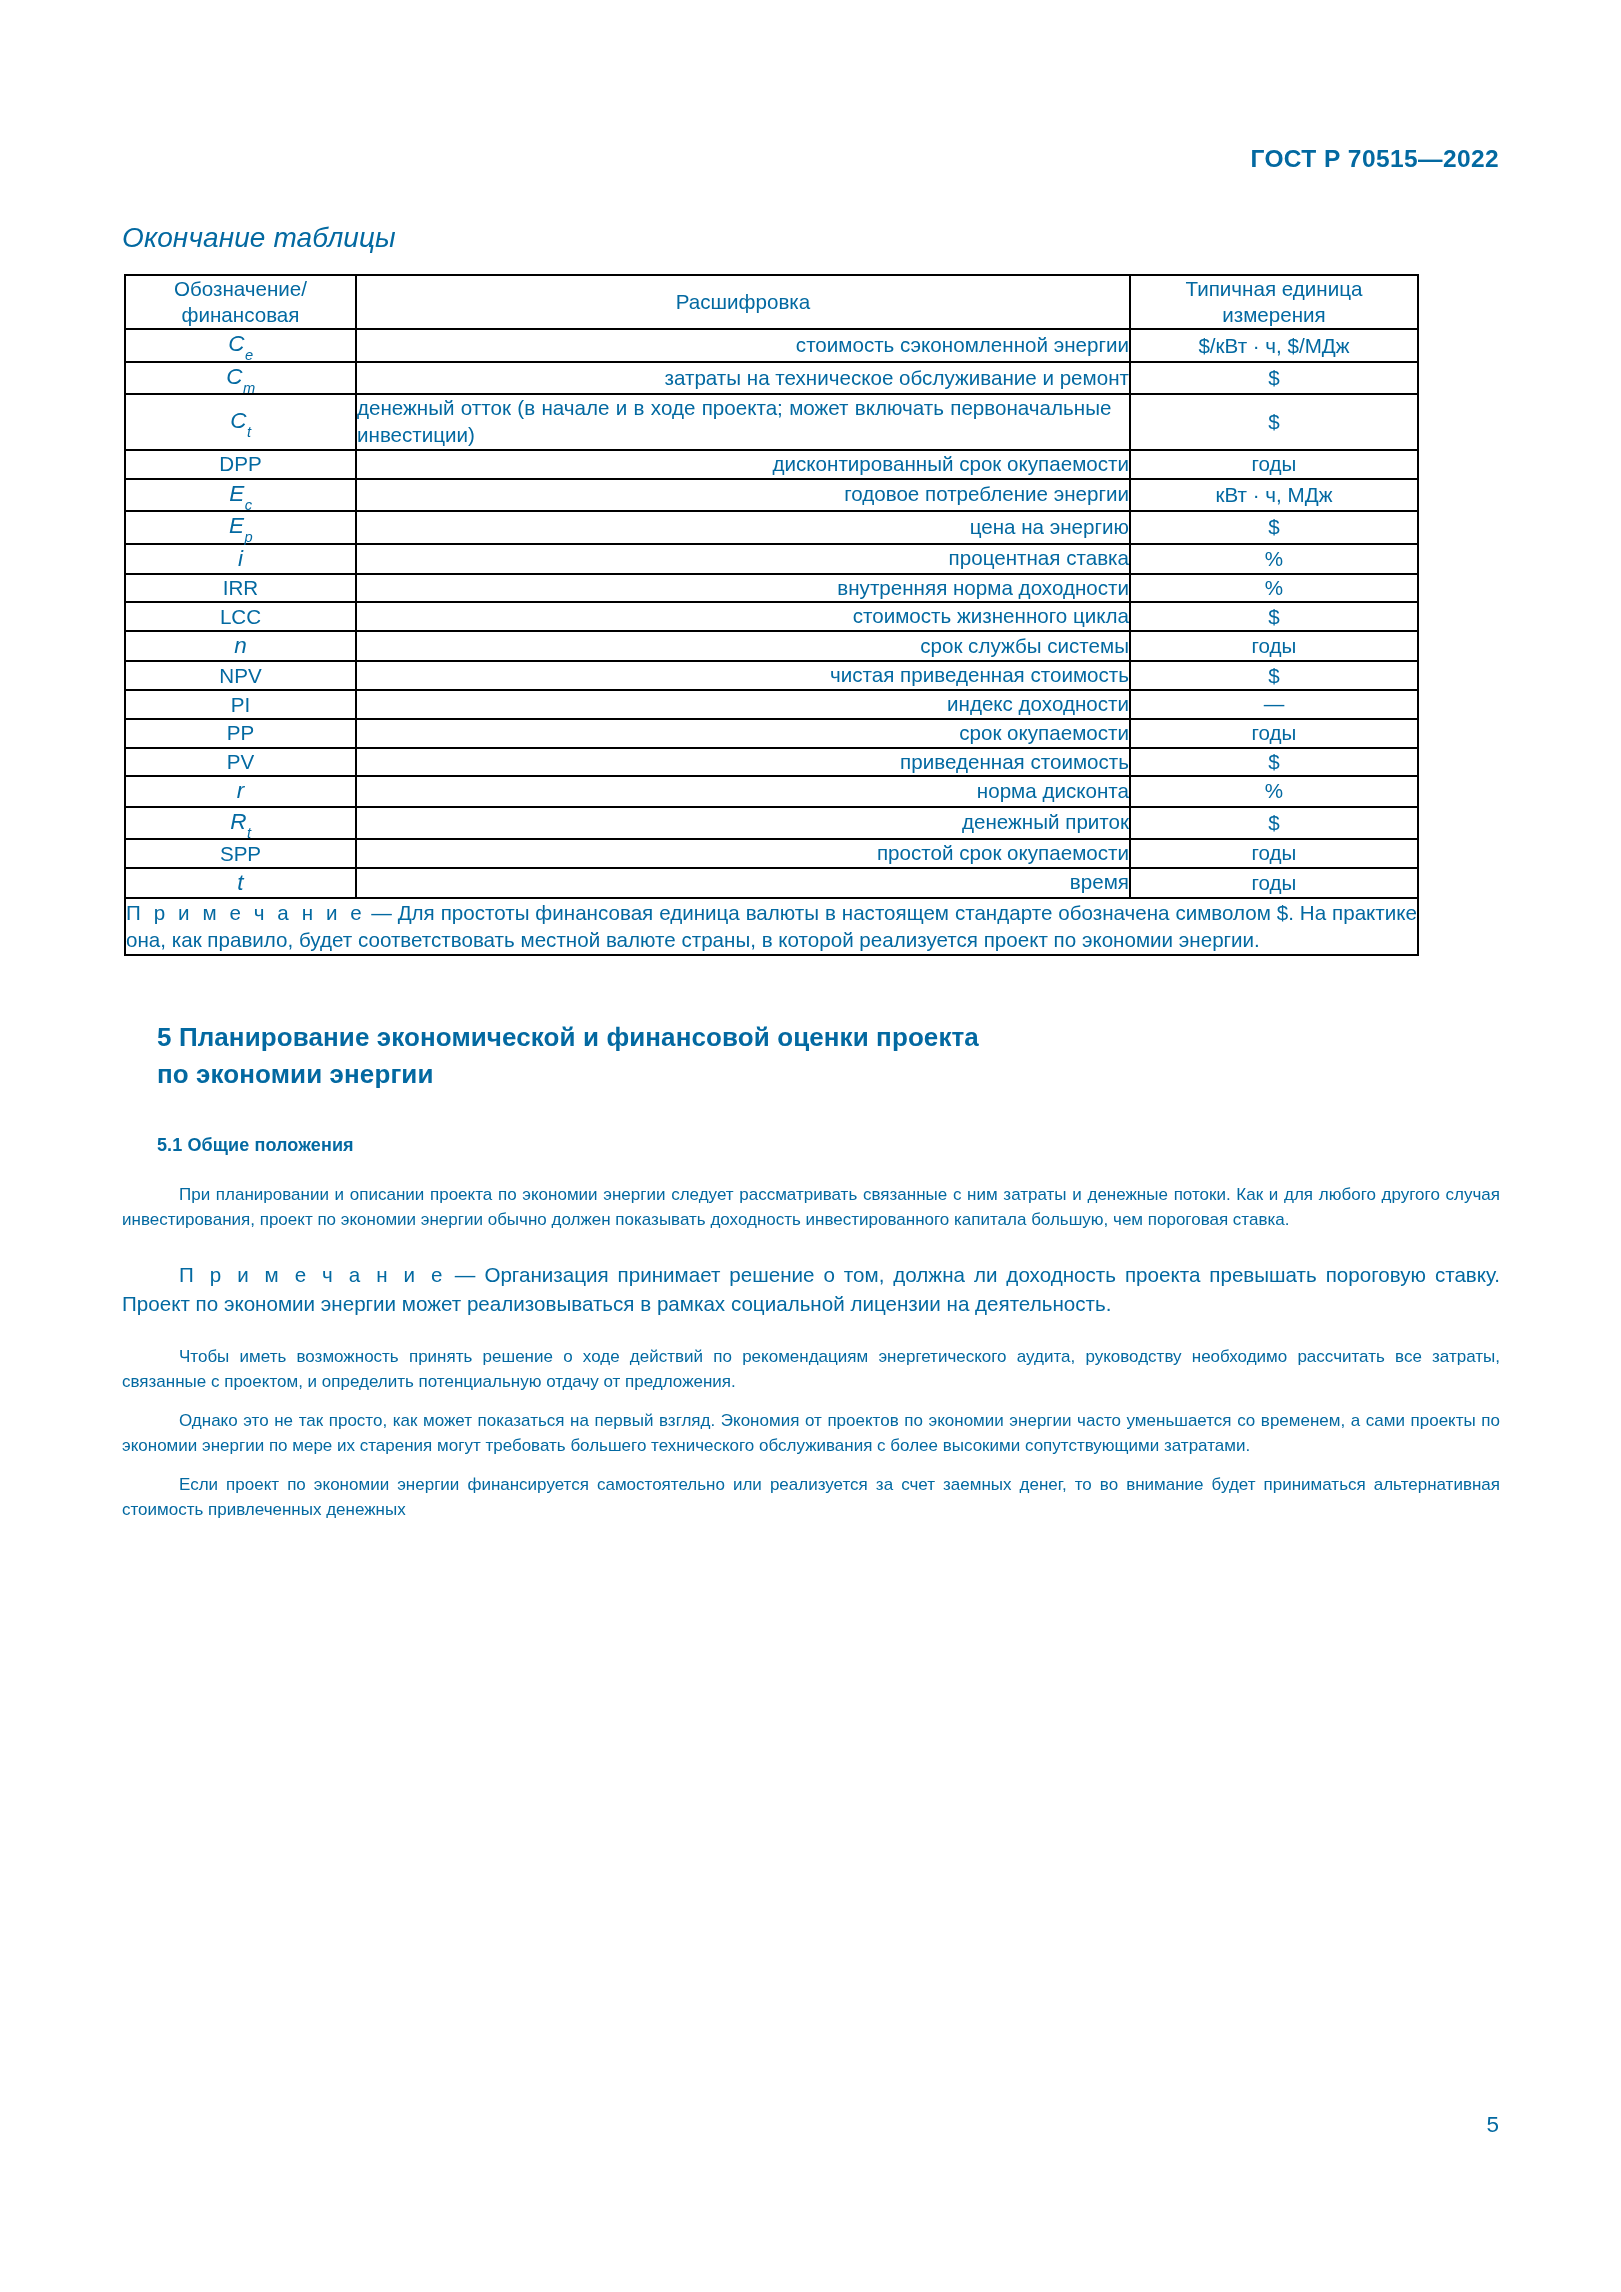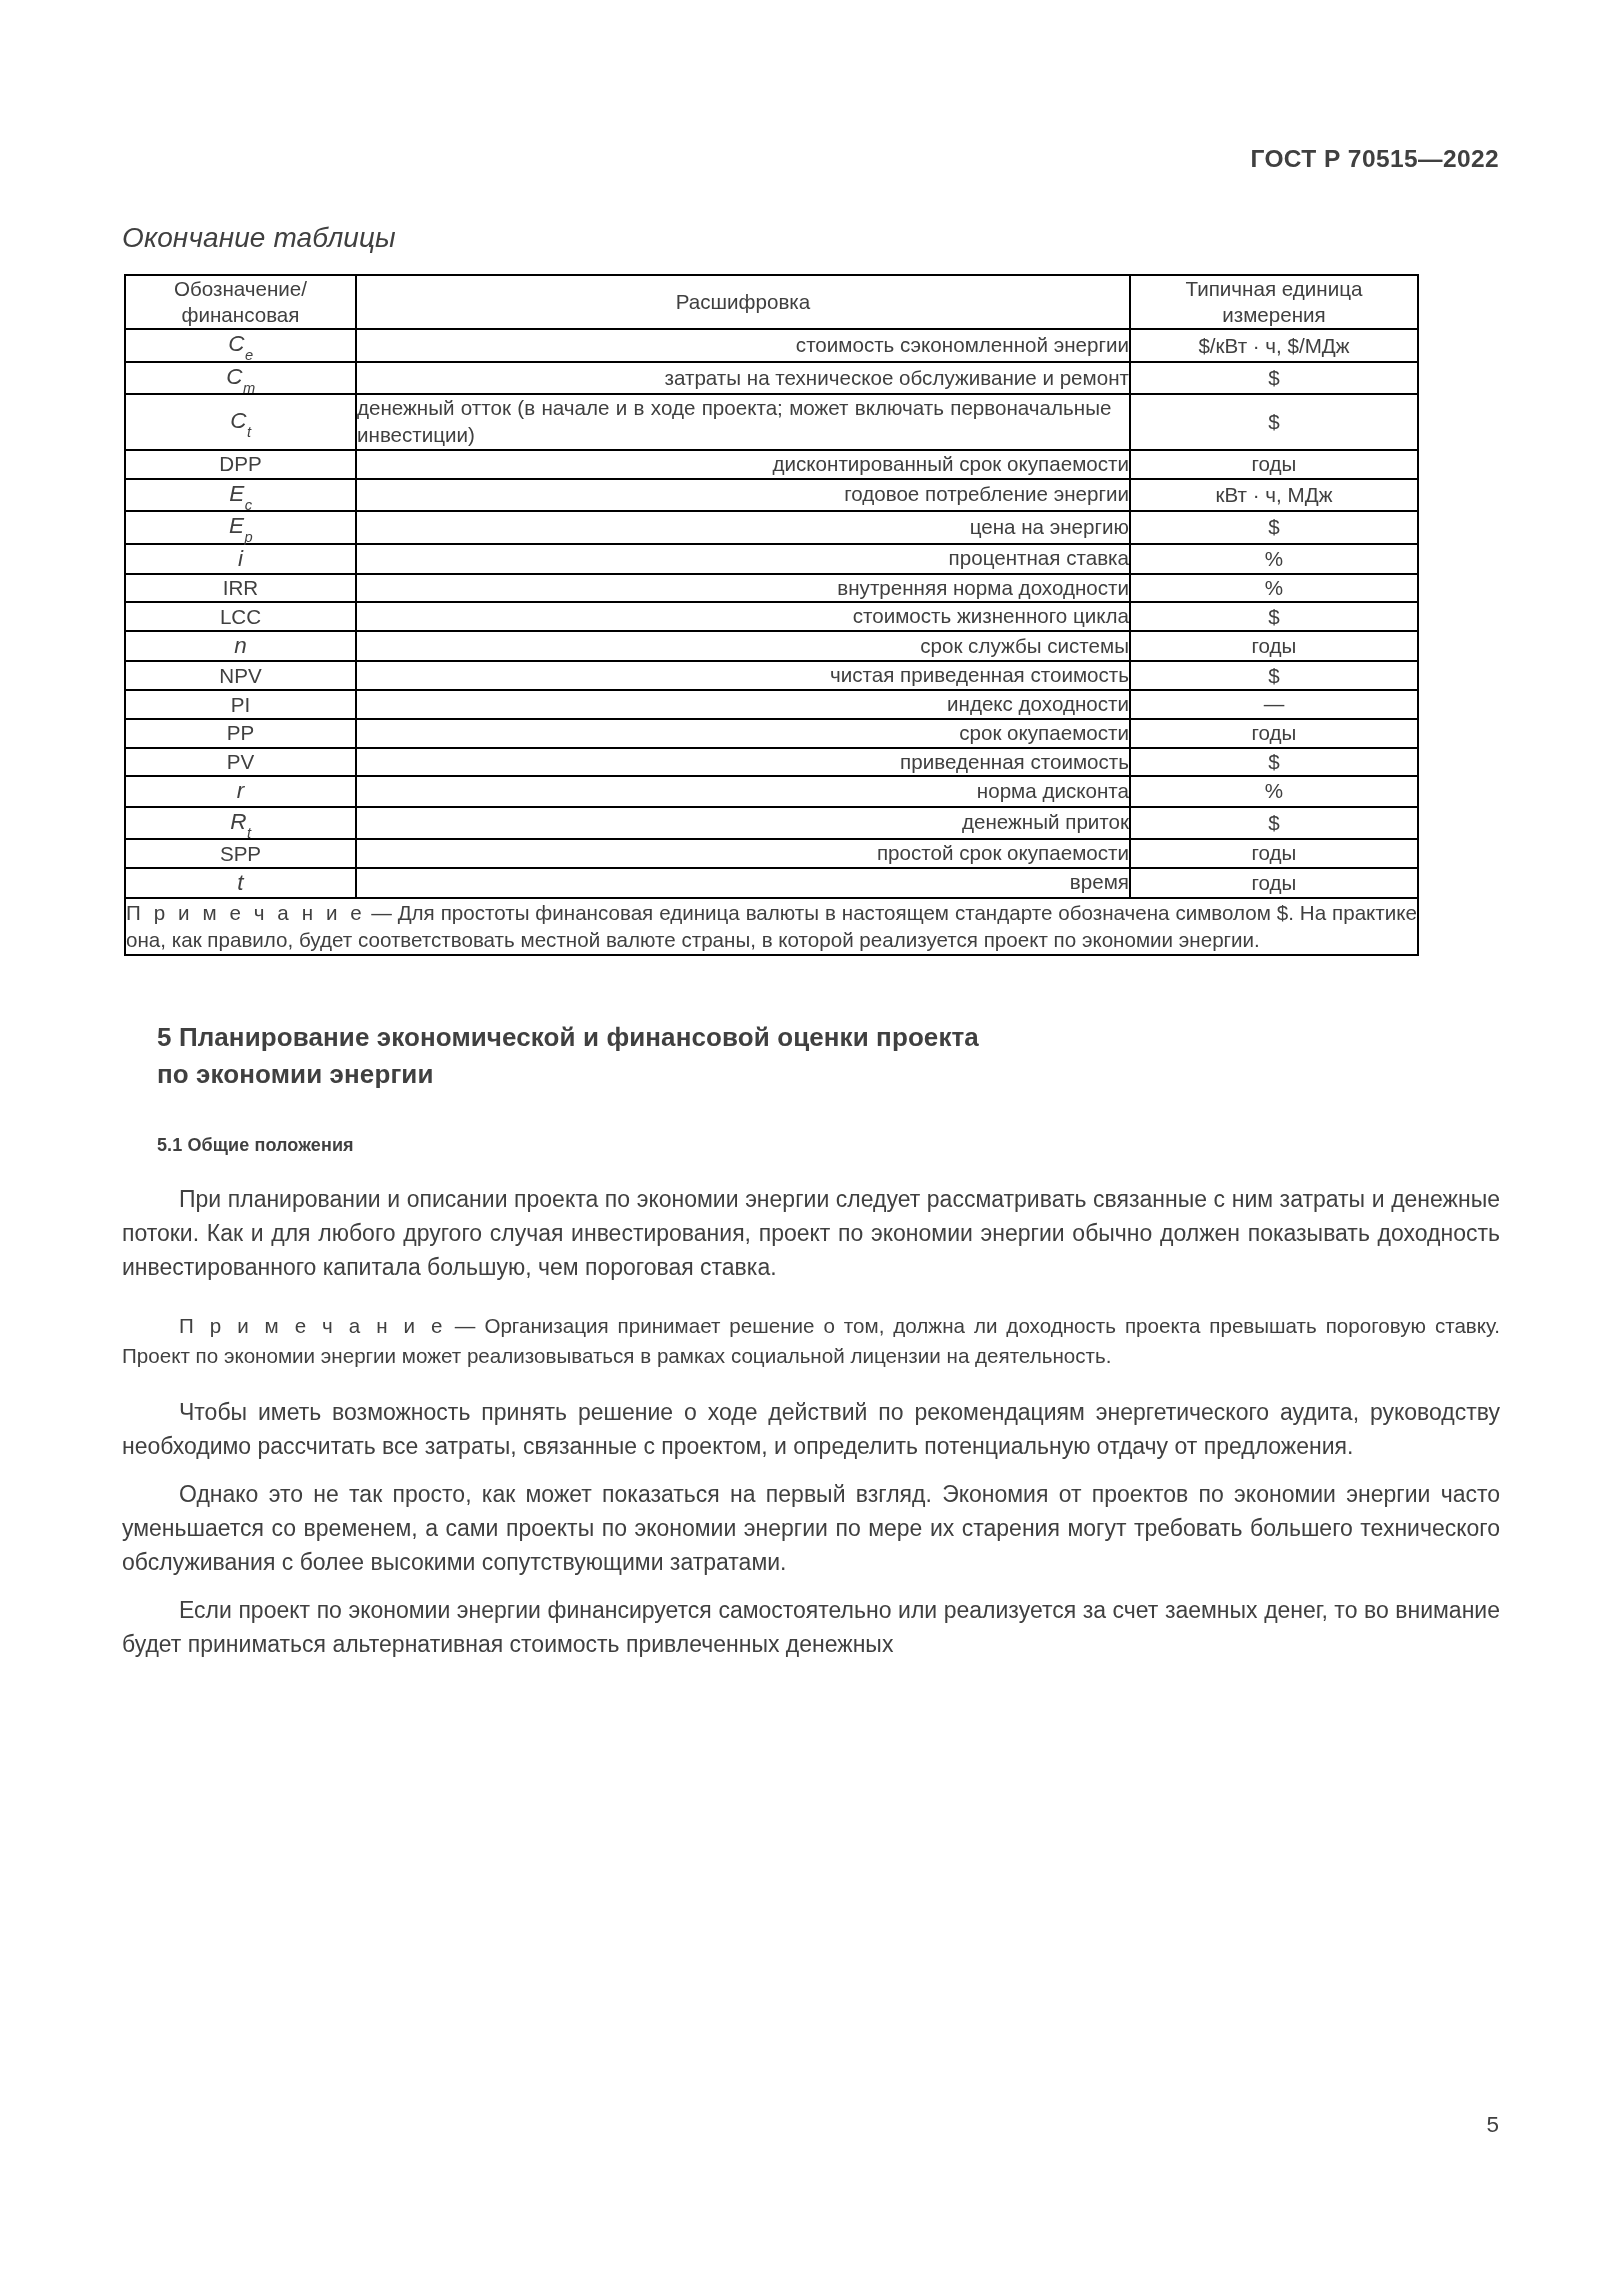--- a/index.html
+++ b/index.html
@@ -6,21 +6,21 @@
     margin: 0;
     padding: 0;
     background: #ffffff;
   }
   .page {
     position: relative;
     width: 1621px;
     height: 2293px;
     background: #ffffff;
     font-family: "Liberation Sans", sans-serif;
-    color: #404040;
+    color: #0369a1;
     box-sizing: border-box;
     overflow: hidden;
   }
 
   
   .running-head {
     position: absolute;
     top: 145px;
     right: 122px;
     font-size: 24.5px;
@@ -122,21 +122,21 @@
     letter-spacing: 0.1px;
   }
   h3.sub-title {
     font-size: 18px;
     font-weight: bold;
     margin: 43px 0 0 0;
     padding-left: 35px;
     letter-spacing: 0.1px;
   }
   p.body {
-    font-size: 23px;
+    font-size: 17px;
     line-height: 1.48;
     margin: 25.5px 0 0 0;
     text-align: justify;
     text-align-last: left;
     text-indent: 57px;
   }
   p.body.tight { margin-top: 13.7px; }
   p.note {
     font-size: 20.6px;
     line-height: 1.42;

